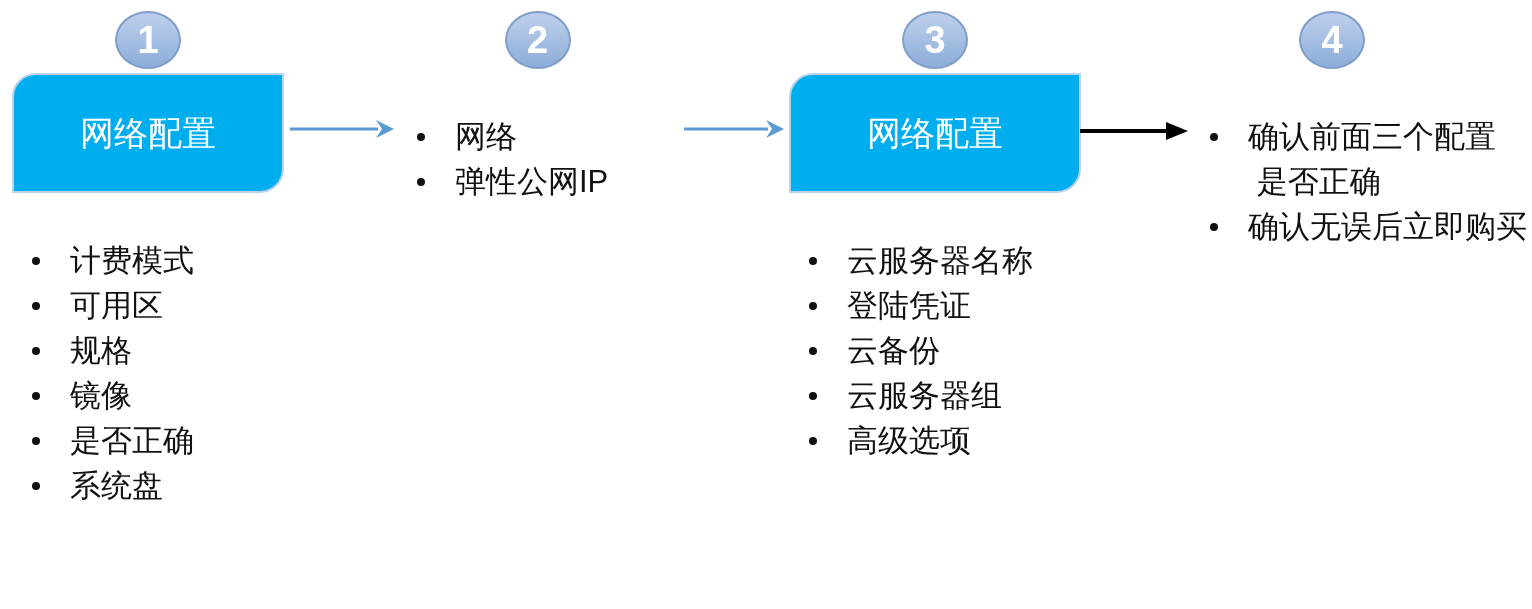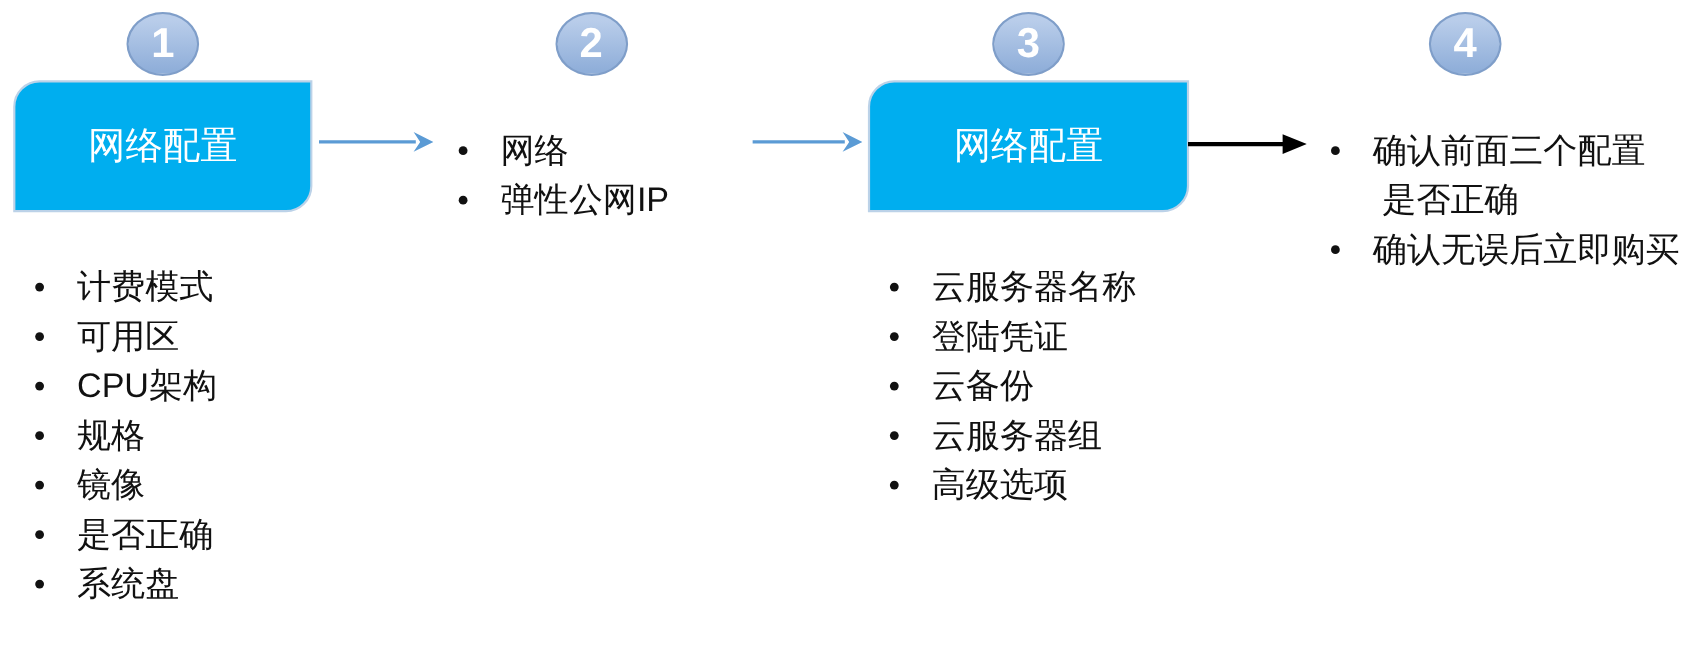--- a/index.html
+++ b/index.html
@@ -93,21 +93,20 @@
   <div class="step-col" id="col1">
     <div class="step-circle">
       <span>1</span>
     </div>
     <div class="step-box">
       <span class="step-title">网络配置</span>
     </div>
     <ul class="step-list">
       <li>计费模式</li>
       <li>可用区</li>
-      <li>CPU架构</li>
       <li>规格</li>
       <li>镜像</li>
       <li>是否正确</li>
       <li>系统盘</li>
     </ul>
   </div>
 
   <div class="step-col" id="col2">
     <div class="step-circle">
       <span>2</span>

